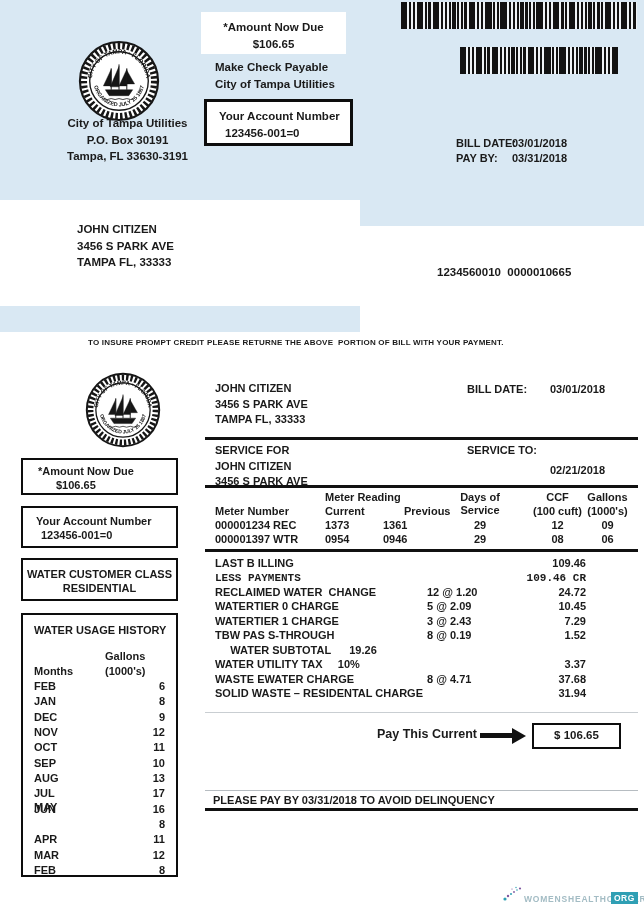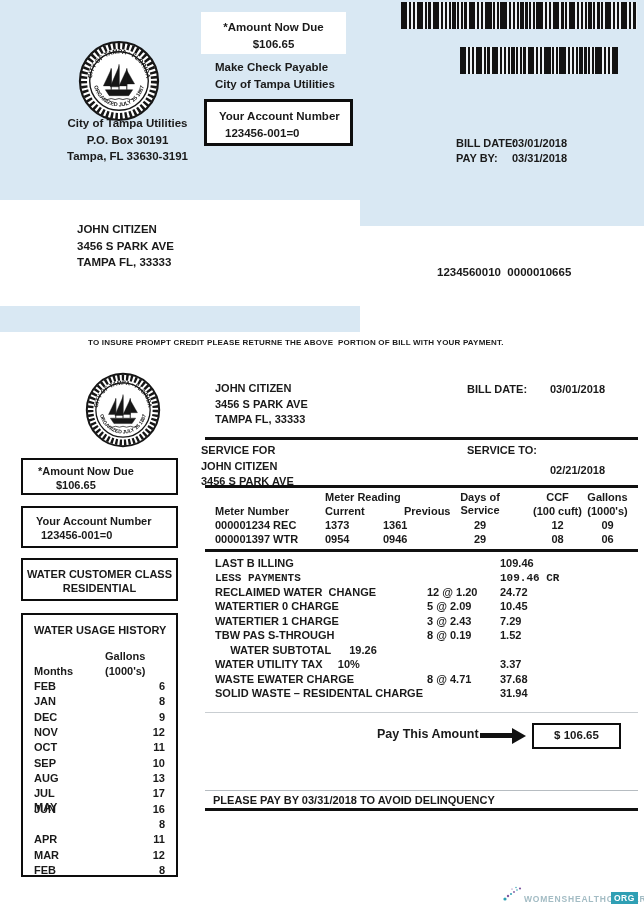--- a/index.html
+++ b/index.html
@@ -16,21 +16,21 @@
   .box2{position:absolute;background:#fff;border:2px solid #0d0d0d;box-sizing:border-box;}
   .barcode{position:absolute;background-color:#eff3f6;background-image:
     repeating-linear-gradient(90deg,#121212 0 2px,transparent 2px 4px),
     repeating-linear-gradient(90deg,#121212 0 1px,transparent 1px 9px),
     repeating-linear-gradient(90deg,#121212 0 4px,transparent 4px 17px);}
   .line{position:absolute;left:205px;width:433px;background:#111;}
   .cell{position:absolute;font-weight:600;font-size:11px;line-height:13px;}
   .row{position:absolute;left:0;width:435px;height:14px;}
   .chargelabel{position:absolute;left:10px;white-space:pre;font-weight:600;font-size:11px;}
   .chargeqty{position:absolute;left:222px;width:62px;font-weight:600;font-size:11px;}
-  .chargeamt{position:absolute;left:295px;width:86px;text-align:left;font-weight:600;font-size:11px;}
+  .chargeamt{position:absolute;left:295px;width:86px;text-align:right;font-weight:600;font-size:11px;}
   .usg-month{position:absolute;left:11px;font-weight:600;font-size:11px;}
   .usg-val{position:absolute;left:80px;width:62px;text-align:right;font-weight:600;font-size:11px;}
   .seal text{font-family:"Liberation Sans",sans-serif;font-weight:bold;fill:#161616;}
   .arrow-shaft{position:absolute;background:#111;}
   .arrow-head{position:absolute;width:0;height:0;border-top:8px solid transparent;
               border-bottom:8px solid transparent;border-left:14px solid #111;}
   .brand{position:absolute;font-size:8.5px;letter-spacing:0.8px;color:#a3bcc4;font-weight:600;}
   .brand-badge{position:absolute;font-size:8.5px;font-weight:700;color:#fff;background:#2f9fb4;
                padding:1px 3px;letter-spacing:0.5px;}
 </style>
@@ -134,21 +134,21 @@
     <div class="t" style="line-height:15.5px;">JOHN CITIZEN</div>
     <div class="t" style="line-height:15.5px;">3456 S PARK AVE</div>
     <div class="t" style="line-height:15.5px;">TAMPA FL, 33333</div>
   </div>
 
   <span class="t abs" style="left:467px;top:382px;">BILL DATE:</span>
   <span class="t abs" style="left:550px;top:382px;">03/01/2018</span>
 
   <div class="line" style="top:437px;height:3px;"></div>
 
-  <div class="abs" style="left:201px;top:443px;">
+  <div class="abs" style="left:215px;top:443px;">
     <div class="t" style="line-height:15.5px;">SERVICE FOR</div>
     <div class="t" style="line-height:15.5px;">JOHN CITIZEN</div>
     <div class="t" style="line-height:15.5px;">3456 S PARK AVE</div>
   </div>
   <span class="t abs" style="left:467px;top:443px;">SERVICE TO:</span>
   <span class="t abs" style="left:550px;top:443px;margin-top:20px;">02/21/2018</span>
 
   <div class="line" style="top:485px;height:3px;"></div>
 
   <div class="abs" style="left:205px;top:490px;width:435px;height:58px;">
@@ -231,21 +231,21 @@
     </div>
     <div class="row" style="top:132px;">
       <span class="chargelabel">SOLID WASTE – RESIDENTAL CHARGE</span>
       <span class="chargeqty"></span>
       <span class="chargeamt">31.94</span>
     </div>
   </div>
 
   <div class="line" style="top:712px;height:1px;background:#c9ced2;"></div>
 
-  <span class="abs" style="left:377px;top:727px;font-size:12.5px;font-weight:600;">Pay This Amount</span>
+  <span class="abs" style="left:377px;top:727px;font-size:12.5px;font-weight:600;">Pay This Current</span>
   <div class="arrow-shaft" style="left:480px;top:733px;width:34px;height:5px;"></div>
   <div class="arrow-head" style="left:512px;top:727.5px;"></div>
   <div class="box2 center" style="left:532px;top:723px;width:89px;height:26px;border-width:2.5px;">
     <span class="t" style="line-height:21px;font-size:11.5px;">$ 106.65</span>
   </div>
 
   <div class="line" style="top:790px;height:1px;background:#b6bcc1;"></div>
   <div class="abs t" style="left:213px;top:793px;">PLEASE PAY BY 03/31/2018 TO AVOID DELINQUENCY</div>
   <div class="line" style="top:808px;height:3px;"></div>
 

